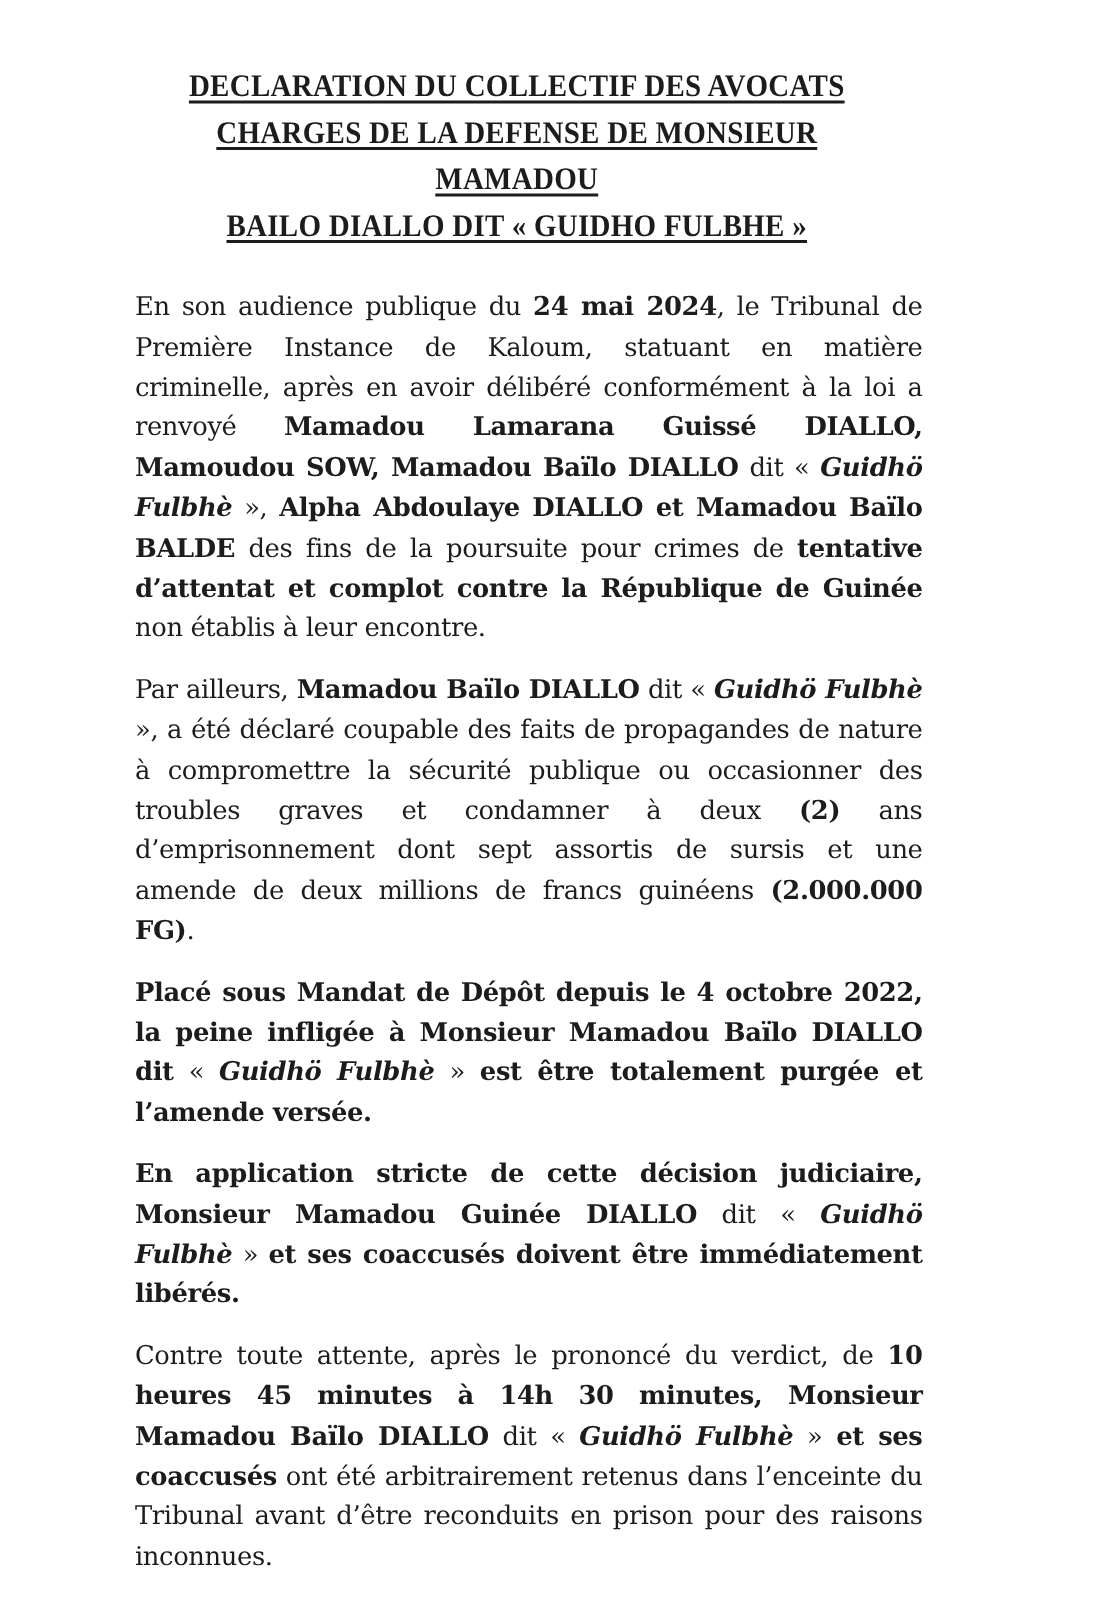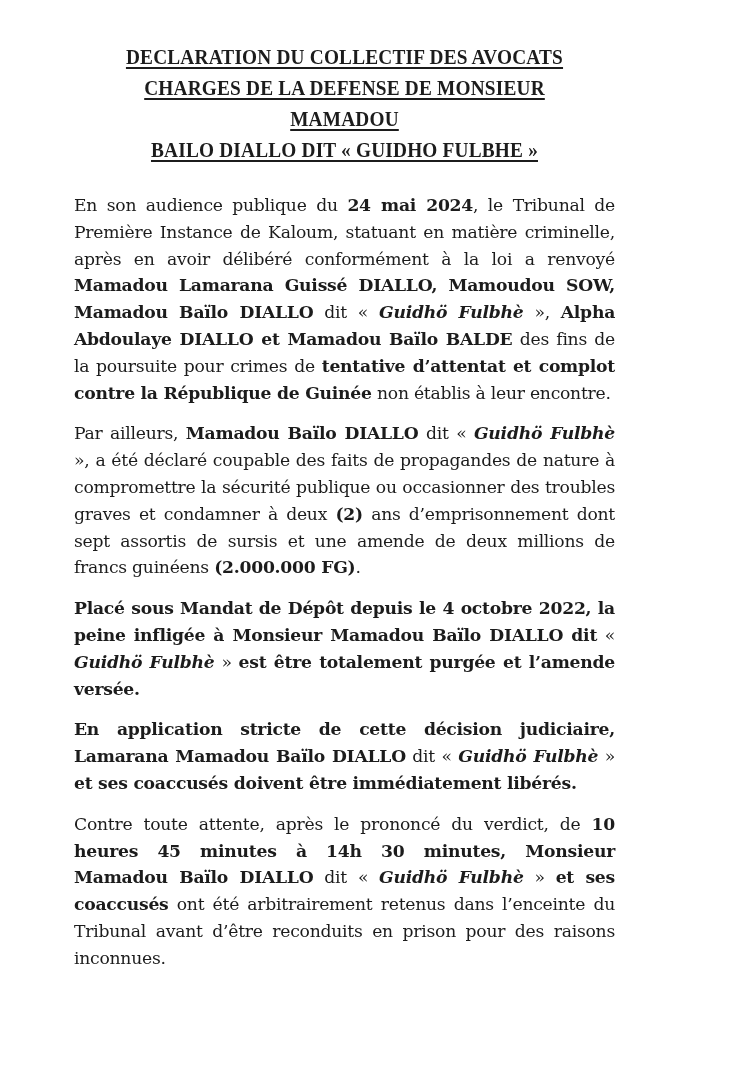--- a/index.html
+++ b/index.html
@@ -32,21 +32,21 @@
   .title span {
     text-decoration: underline;
     text-decoration-thickness: 2px;
     text-underline-offset: 3px;
   }
   .para {
     font-family: "DejaVu Serif", serif;
     font-size: 17.2px;
     line-height: 26.8px;
     text-align: justify;
-    margin: 0 0 14px 0;
+    margin: 0 0 14px 16px;
     letter-spacing: -0.25px;
   }
   .b { font-weight: bold; }
   .bi { font-weight: bold; font-style: italic; }
 </style>
 </head>
 <body>
 
 <div class="page">
 
@@ -56,17 +56,17 @@
     <span>BAILO DIALLO DIT « GUIDHO FULBHE »</span>
   </div>
 
   <p class="para"><span>En son audience publique du </span><span class="b">24 mai 2024</span><span>, le Tribunal de Première Instance de Kaloum, statuant en matière criminelle, après en avoir délibéré conformément à la loi a renvoyé </span><span class="b">Mamadou Lamarana Guissé DIALLO, Mamoudou SOW, Mamadou Baïlo DIALLO</span><span> dit « </span><span class="bi">Guidhö Fulbhè</span><span> », </span><span class="b">Alpha Abdoulaye DIALLO et Mamadou Baïlo BALDE</span><span> des fins de la poursuite pour crimes de </span><span class="b">tentative d’attentat et complot contre la République de Guinée</span><span> non établis à leur encontre.</span></p>
 
 
   <p class="para"><span>Par ailleurs, </span><span class="b">Mamadou Baïlo DIALLO</span><span> dit « </span><span class="bi">Guidhö Fulbhè</span><span> », a été déclaré coupable des faits de propagandes de nature à compromettre la sécurité publique ou occasionner des troubles graves et condamner à deux </span><span class="b">(2)</span><span> ans d’emprisonnement dont sept assortis de sursis et une amende de deux millions de francs guinéens </span><span class="b">(2.000.000 FG)</span><span>.</span></p>
 
   <p class="para"><span class="b">Placé sous Mandat de Dépôt depuis le 4 octobre 2022, la peine infligée à Monsieur Mamadou Baïlo DIALLO dit</span><span> « </span><span class="bi">Guidhö Fulbhè</span><span> » </span><span class="b">est être totalement purgée et l’amende versée.</span></p>
 
-  <p class="para"><span class="b">En application stricte de cette décision judiciaire, Lamarana Mamadou Baïlo DIALLO</span><span> dit « </span><span class="bi">Guidhö Fulbhè</span><span> » </span><span class="b">et ses coaccusés doivent être immédiatement libérés.</span></p>
+  <p class="para"><span class="b">En application stricte de cette décision judiciaire, Monsieur Mamadou Guinée DIALLO</span><span> dit « </span><span class="bi">Guidhö Fulbhè</span><span> » </span><span class="b">et ses coaccusés doivent être immédiatement libérés.</span></p>
 
   <p class="para"><span>Contre toute attente, après le prononcé du verdict, de </span><span class="b">10 heures 45 minutes à 14h 30 minutes, Monsieur Mamadou Baïlo DIALLO</span><span> dit « </span><span class="bi">Guidhö Fulbhè</span><span> » </span><span class="b">et ses coaccusés</span><span> ont été arbitrairement retenus dans l’enceinte du Tribunal avant d’être reconduits en prison pour des raisons inconnues.</span></p>
 
 </div>
 
 </body></html>

